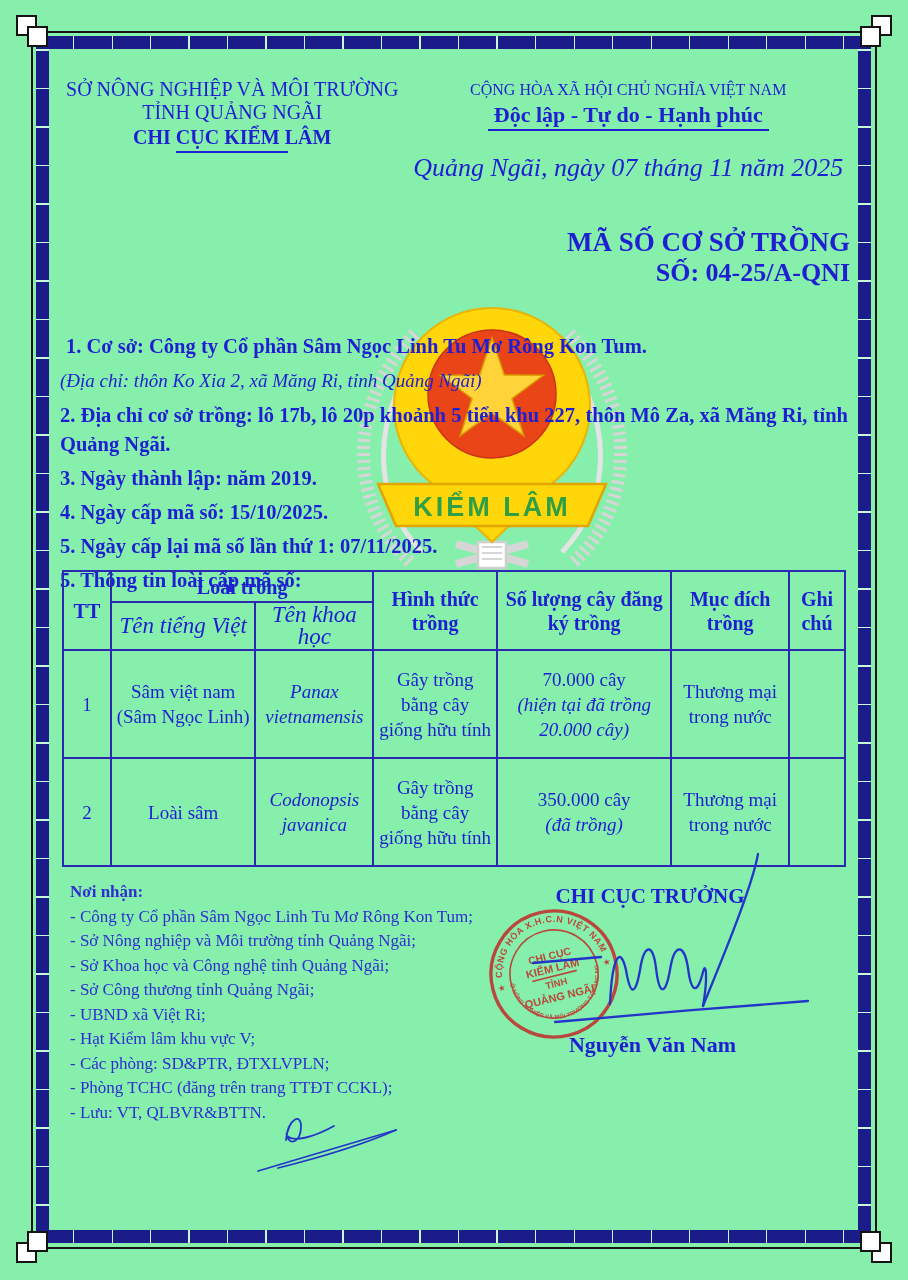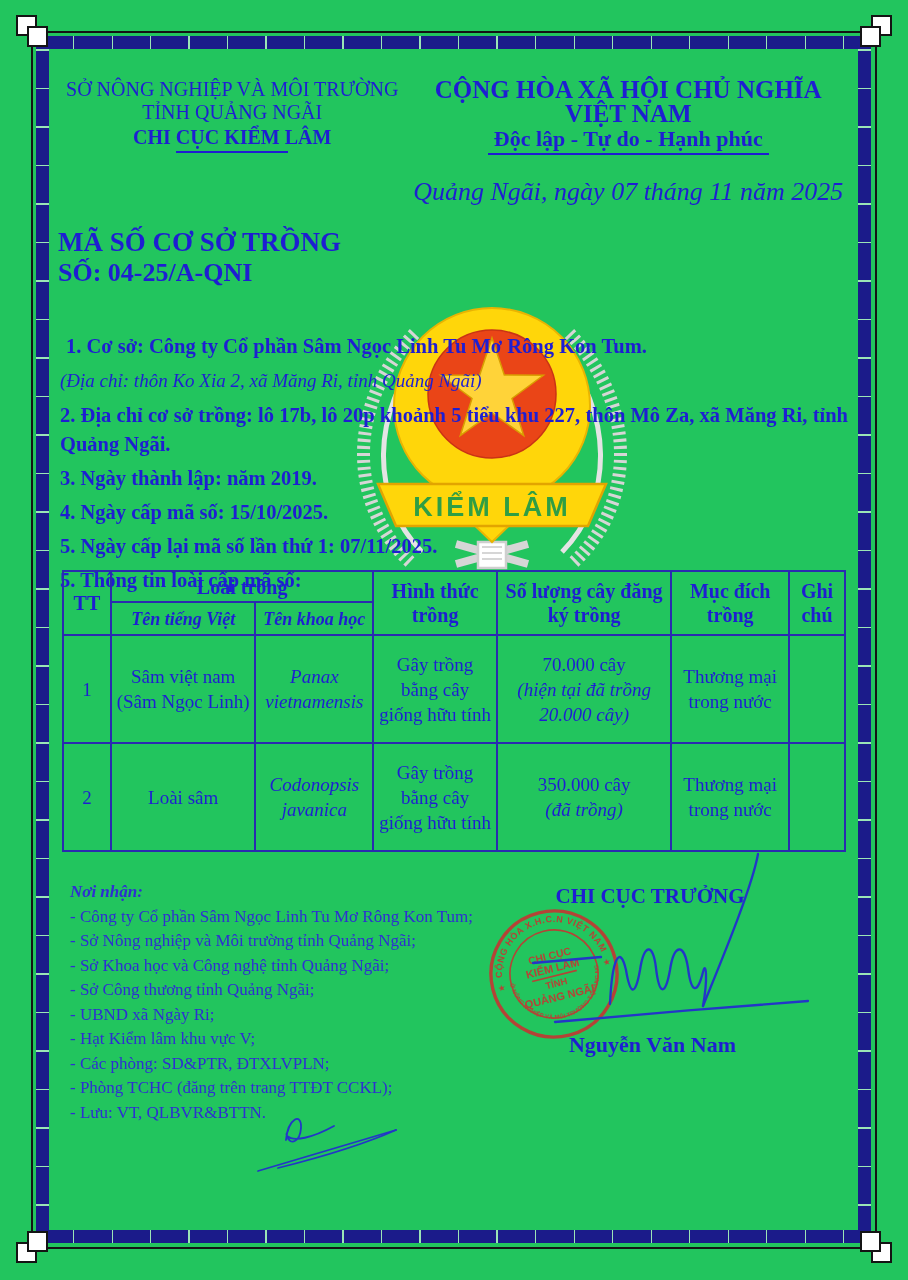--- a/index.html
+++ b/index.html
@@ -1,17 +1,17 @@
 <!DOCTYPE html>
 <html><head>
 <meta charset="utf-8">
 <style>
   html,body{margin:0;padding:0;}
   body{width:908px;height:1280px;background:#ffffff;font-family:"Liberation Serif","DejaVu Serif",serif;overflow:hidden;}
-  .page{position:relative;width:908px;height:1280px;background:#22c55e;}
+  .page{position:relative;width:908px;height:1280px;background:#86efac;}
 
   
   .frame-black{position:absolute;left:31px;top:31px;right:31px;bottom:31px;border:2px solid #141414;}
   .band{position:absolute;background:#1b1b8a;}
   .band-top{left:36px;right:37px;top:36px;height:13px;
     background:repeating-linear-gradient(90deg,#1b1b8a 0 37px,rgba(255,255,255,.55) 37px 38.5px);}
   .band-bottom{left:36px;right:37px;bottom:37px;height:13px;
     background:repeating-linear-gradient(90deg,#1b1b8a 0 37px,rgba(255,255,255,.55) 37px 38.5px);}
   .band-left{left:36px;top:36px;bottom:37px;width:13px;
     background:repeating-linear-gradient(0deg,#1b1b8a 0 37px,rgba(255,255,255,.55) 37px 38.5px);}
@@ -26,56 +26,56 @@
   .corner.bl .sq-a{left:0;bottom:0;} .corner.bl .sq-b{left:11px;bottom:11px;}
   .corner.br .sq-a{right:0;bottom:0;} .corner.br .sq-b{right:11px;bottom:11px;}
 
   
   .header{position:absolute;left:58px;top:78px;width:792px;display:flex;z-index:2;}
   .header-left{width:44%;text-align:center;color:#1e1ed2;}
   .header-left .l1{font-size:20px;line-height:23px;}
   .header-left .l3{font-size:20px;font-weight:bold;line-height:24px;margin-top:1px;}
   .org-underline{width:112px;height:0;border-top:2px solid #1e1ed2;margin:2px auto 0;}
   .header-right{width:56%;text-align:center;color:#1e1ed2;}
-  .header-right .n1{font-size:25px;font-weight:bold;line-height:24px;}
+  .header-right .n1{font-size:16px;font-weight:normal;line-height:24px;}
   .header-right .n2{display:inline-block;font-size:22px;font-weight:bold;line-height:26px;
      border-bottom:2px solid #1e1ed2;padding:0 6px 1px;}
   .header-right .date{font-size:26px;font-style:italic;margin-top:22px;}
 
   
-  .title-block{position:absolute;left:58px;top:227px;width:792px;text-align:left;
+  .title-block{position:absolute;left:58px;top:227px;width:792px;text-align:right;
      color:#1e1ed2;font-weight:bold;z-index:2;}
   .title-block .t1{font-size:27px;line-height:31px;}
   .title-block .t2{font-size:26px;line-height:30px;}
 
   
   .emblem{position:absolute;left:338px;top:294px;z-index:1;}
 
   
   .body-items{position:absolute;left:60px;top:332px;width:788px;color:#1e1ed2;z-index:2;}
   .body-items p{margin:0;}
   .p-bold{font-size:20.5px;font-weight:bold;line-height:29px;margin-bottom:5px !important;}
   .p-first{font-size:20.5px;font-weight:bold;line-height:29px;margin-bottom:7px !important;padding-left:6px;}
   .p-italic{font-size:19px;font-style:italic;line-height:26px;margin-bottom:7px !important;}
   .p-justify{text-align:justify;}
 
   
   .doc-table{position:absolute;left:62px;top:570px;width:784px;z-index:2;
      border-collapse:collapse;color:#1e1ed2;}
   .doc-table th,.doc-table td{border:2px solid #2a2ab0;padding:1px 3px;text-align:center;vertical-align:middle;}
   .doc-table th{font-size:20px;font-weight:bold;line-height:24px;}
-  .doc-table th.sub{font-size:18px;font-weight:bold;font-style:italic;line-height:22px;}
+  .doc-table th.sub{font-size:23px;font-weight:normal;font-style:italic;line-height:22px;}
   .doc-table td{font-size:19px;line-height:25px;}
   .doc-table .row-h{height:108px;}
   .qty-note{font-style:italic;}
   .sci{font-style:italic;}
 
   
   .recipients{position:absolute;left:70px;top:880px;width:452px;color:#2e2ed2;z-index:2;}
-  .recip-label{font-size:18px;font-weight:bold;font-style:italic;margin:0 0 6px 0;}
+  .recip-label{font-size:18px;font-weight:bold;margin:0 0 6px 0;}
   .recipients p{margin:0;font-size:17px;line-height:24.5px;}
   .sign-title{position:absolute;left:540px;top:884px;width:220px;text-align:center;
      color:#1e1ed2;font-size:21px;font-weight:bold;z-index:3;}
   .sign-name{position:absolute;left:540px;top:1032px;width:225px;text-align:center;
      color:#1e1ed2;font-size:22px;font-weight:bold;z-index:5;}
   .stamp{position:absolute;left:486px;top:906px;z-index:3;transform:rotate(-14deg);opacity:.93;}
   .sig-main{position:absolute;left:500px;top:846px;z-index:4;}
   .sig-small{position:absolute;left:250px;top:1098px;z-index:4;}
 </style>
 </head>
@@ -203,21 +203,21 @@
       </tr>
     </tbody>
   </table>
 
   <div class="recipients">
     <p class="recip-label">Nơi nhận:</p>
     <p>- Công ty Cổ phần Sâm Ngọc Linh Tu Mơ Rông Kon Tum;</p>
     <p>- Sở Nông nghiệp và Môi trường tỉnh Quảng Ngãi;</p>
     <p>- Sở Khoa học và Công nghệ tỉnh Quảng Ngãi;</p>
     <p>- Sở Công thương tỉnh Quảng Ngãi;</p>
-    <p>- UBND xã Ngày Ri;</p>
+    <p>- UBND xã Việt Ri;</p>
     <p>- Hạt Kiểm lâm khu vực V;</p>
     <p>- Các phòng: SD&amp;PTR, ĐTXLVPLN;</p>
     <p>- Phòng TCHC (đăng trên trang TTĐT CCKL);</p>
     <p>- Lưu: VT, QLBVR&amp;BTTN.</p>
   </div>
 
   <div class="sign-title">CHI CỤC TRƯỞNG</div>
   <div class="sign-name">Nguyễn Văn Nam</div>
 
   <svg class="stamp" width="136" height="136" viewBox="0 0 136 136" font-family="Liberation Sans, sans-serif">

